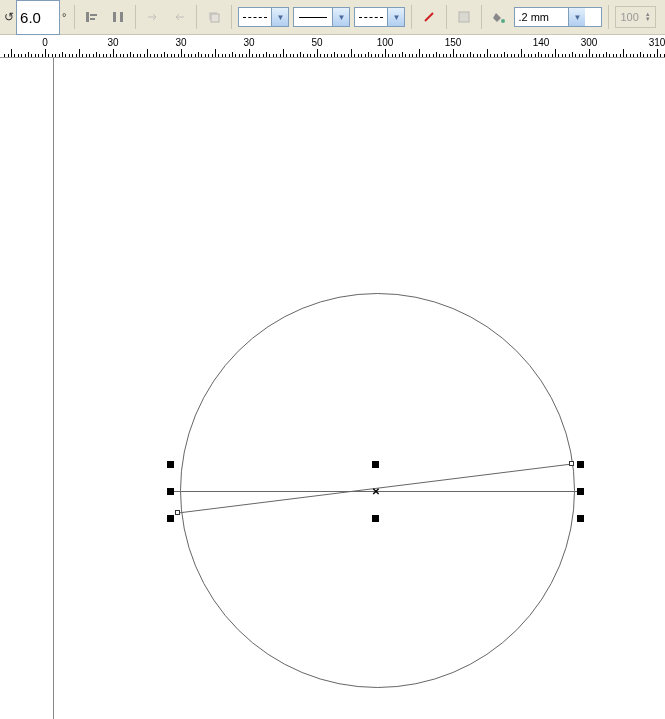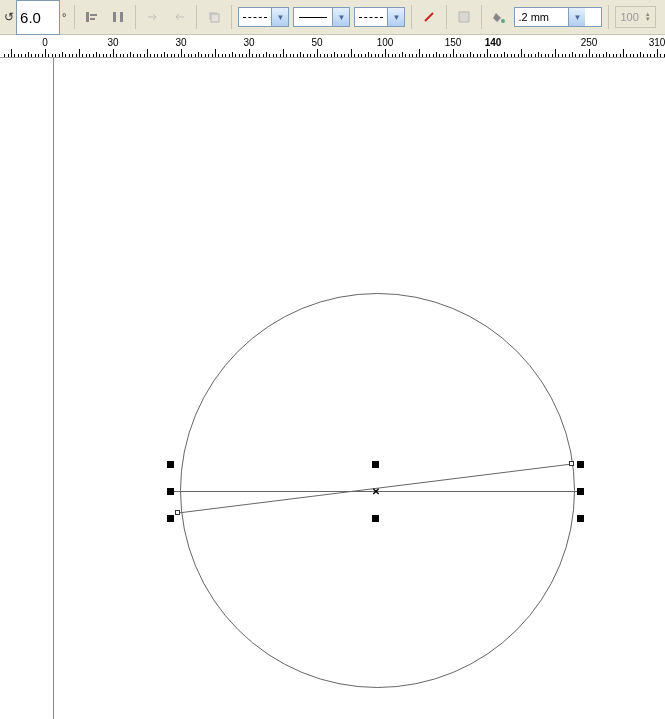--- a/index.html
+++ b/index.html
@@ -293,22 +293,22 @@
 
 <div class="canvas-area">
   <div class="ruler-h">
       <div class="label" style="left: 45px;">0</div>
       <div class="label" style="left: 113px;">30</div>
       <div class="label" style="left: 181px;">30</div>
       <div class="label" style="left: 249px;">30</div>
       <div class="label" style="left: 317px;">50</div>
       <div class="label" style="left: 385px;">100</div>
       <div class="label" style="left: 453px;">150</div>
-      <div class="label" style="left: 493px; font-weight: bold;">140</div>
-      <div class="label" style="left: 589px;">250</div>
+      <div class="label" style="left: 541px;">140</div>
+      <div class="label" style="left: 589px;">300</div>
       <div class="label" style="left: 657px;">310</div>
       <div class="tick" style="left: 4.2px; height: 3px;"></div>
       <div class="tick" style="left: 7.6px; height: 3px;"></div>
       <div class="tick major" style="left: 11px; height: 8px;"></div>
       <div class="tick" style="left: 14.4px; height: 3px;"></div>
       <div class="tick" style="left: 17.8px; height: 3px;"></div>
       <div class="tick" style="left: 21.2px; height: 3px;"></div>
       <div class="tick" style="left: 24.6px; height: 3px;"></div>
       <div class="tick med" style="left: 28px; height: 5px;"></div>
       <div class="tick" style="left: 31.4px; height: 3px;"></div>

